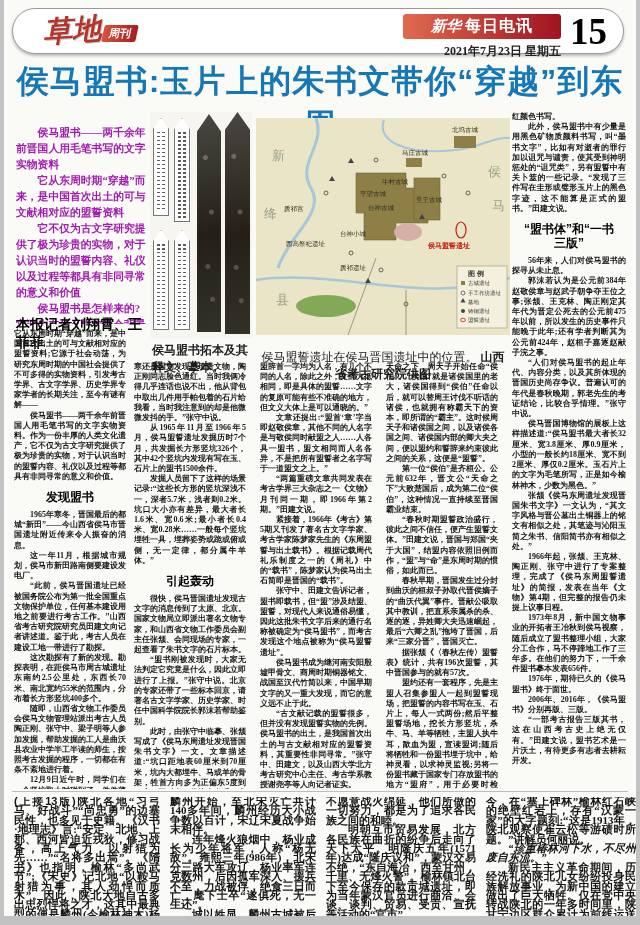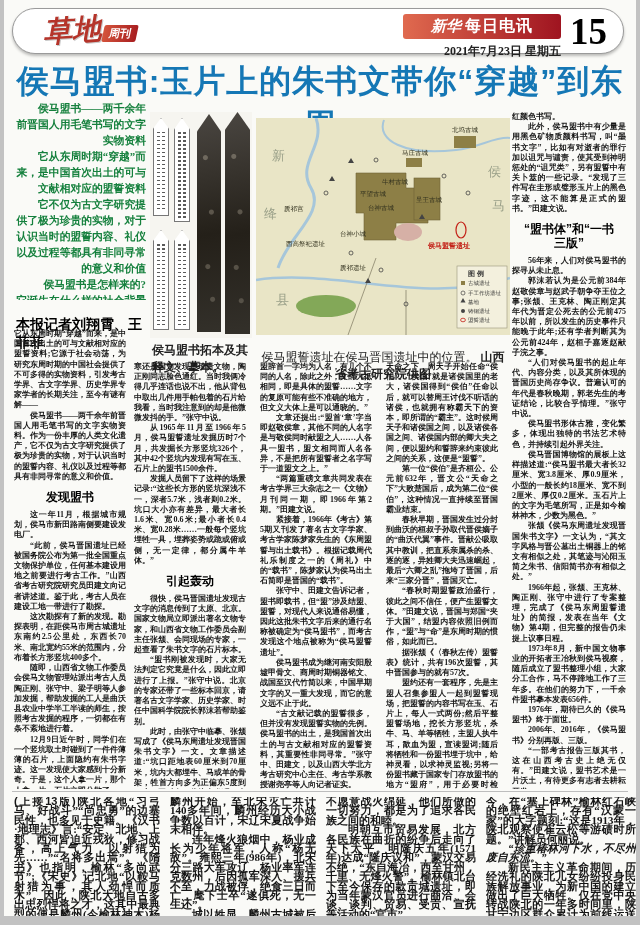--- a/index.html
+++ b/index.html
@@ -25,21 +25,21 @@
   .m-brand-sub{font-weight:bold;font-size:16px;letter-spacing:1px;font-family:"Liberation Sans",sans-serif;}
   .m-date{font-size:12px;font-weight:bold;color:#222;margin-top:4px;font-family:Liberation Serif, serif;}
   .m-page{position:absolute;right:16px;top:1px;font-family:"Liberation Serif",serif;font-weight:bold;
     font-size:37px;color:#000;}
 
   
   #headline{position:absolute;left:0;top:60px;width:632px;text-align:center;color:#1577b5;
     font-size:32px;font-weight:bold;font-family:"Liberation Sans","DejaVu Sans",sans-serif;letter-spacing:1px;}
 
   
-  #intro{position:absolute;left:12px;top:100px;width:130px;height:200px;overflow:hidden;color:#15803d;text-align:right;}
+  #intro{position:absolute;left:12px;top:124px;width:130px;height:200px;overflow:hidden;color:#a21caf;}
   #intro p{margin:0;text-indent:2em;font-size:10.8px;line-height:16px;font-weight:bold;}
   #byline{position:absolute;left:12px;top:316px;width:130px;font-size:14px;font-weight:bold;color:#000;
     font-family:Liberation Mono, monospace;}
 
   
   #tablets{position:absolute;left:146px;top:112px;width:102px;height:226px;background:#f6f5f0;}
   .tab-s{position:absolute;width:16px;background:#fff;box-shadow:inset 0 0 0 1px #777;
     clip-path:polygon(50% 0,100% 11%,100% 100%,0 100%,0 11%);}
   .tab-s .ink{position:absolute;top:14px;bottom:4px;width:3px;
     background:repeating-linear-gradient(180deg,#5a5a5a 0 1.5px,transparent 1.5px 4px);}
@@ -186,20 +186,21 @@
   </svg>
   <div class="fig-cap" id="map-cap">
     <span>侯马盟誓遗址在侯马晋国遗址中的位置。</span>
     <b>山西省考古研究院供图</b>
   </div>
 
   <div class="col" style="left:10px;top:329px;width:112px;height:460px;">
       <p class="c">它从东周时期“穿越”而来，是中国首次出土的可与文献相对应的盟誓资料;它源于社会动荡，为研究东周时期的中国社会提供了不可多得的实物资料，引发考古学界、古文字学界、历史学界专家学者的长期关注，至今有谜有解——</p>
       <p>侯马盟书——两千余年前晋国人用毛笔书写的文字实物资料。作为一份丰厚的人类文化遗产，它不仅为古文字研究提供了极为珍贵的实物，对于认识当时的盟誓内容、礼仪以及过程等都具有非同寻常的意义和价值。</p>
       <p class="h">发现盟书</p>
+      <p>1965年寒冬，晋国最后的都城“新田”——今山西省侯马市晋国遗址附近传来令人振奋的消息。</p>
       <p>这一年11月，根据城市规划，侯马市新田路南侧要建设发电厂。</p>
       <p>“此前，侯马晋国遗址已经被国务院公布为第一批全国重点文物保护单位，任何基本建设用地之前要进行考古工作。”山西省考古研究院研究员田建文向记者讲述道。鉴于此，考古人员在建设工地一带进行了勘探。</p>
       <p>这次勘探有了新的发现。勘探表明，在距侯马市周古城遗址东南约2.5公里处，东西长70米、南北宽约55米的范围内，分布着长方形竖坑400多个。</p>
       <p>随即，山西省文物工作委员会侯马文物管理站派出考古人员陶正刚、张守中、梁子明等人参加发掘，帮助发掘的工人是曲沃县农业中学半工半读的师生，按照考古发掘的程序，一切都在有条不紊地进行着。</p>
       <p>12月9日近午时，同学们在一个竖坑取土时碰到了一件件薄薄的石片，上面隐约有朱书字迹。这一发现使大家感到十分新奇。于是，这个人拿一片，那个人拿一片，石片立即分散了。</p>
     </div>
   <div class="col" style="left:130px;top:362px;width:112px;height:427px;">
       <p class="c">寒还是因为发现了珍贵文物，陶正刚同志脸色通红。当时我俩冷得几乎连话也说不出，他从背包中取出几件用手帕包着的石片给我看，当时我注意到的却是他微微发抖的手。”张守中说。</p>
       <p>从1965年11月至1966年5月，侯马盟誓遗址发掘历时7个月，共发掘长方形竖坑326个，其中42个竖坑内发现有写在玉、石片上的盟书1500余件。</p>
       <p>发掘人员留下了这样的场景记录:“这些长方形的竖坑深浅不一，深者5.7米，浅者则0.2米。坑口大小亦有差异，最大者长1.6米、宽0.6米;最小者长0.4米、宽0.28米……一般每个竖坑埋牲一具，埋葬姿势或跪或俯或侧，无一定律，都分属牛羊体。”</p>
@@ -213,33 +214,32 @@
       <p>文章还提出:“盟首‘章’字当即赵敬侯章，其他不同的人名字是与敬侯同时献盟之人……人各具一盟书，盟文相同而人名各异，不是把所有盟誓者之名字写于一道盟文之上。”</p>
       <p>“两篇重磅文章共同发表在考古学界三大杂志之一《文物》月刊同一期，即1966年第2期。”田建文说。</p>
       <p>紧接着，1966年《考古》第5期又刊发了著名古文字学家、考古学家陈梦家先生的《东周盟誓与出土载书》。根据记载周代礼乐制度之一的《周礼》中的“载书”，陈梦家认为侯马出土石简即是晋国的“载书”。</p>
       <p>张守中、田建文告诉记者，盟书即载书，但“盟”涉及结盟、盟誓，对现代人来说通俗易懂，因此这批朱书文字后来的通行名称被确定为“侯马盟书”，而考古发现这个地点被称为“侯马盟誓遗址”。</p>
       <p>侯马盟书成为继河南安阳殷墟甲骨文、商周时期铜器铭文、战国至汉代竹简以来，中国早期文字的又一重大发现，而它的意义远不止于此。</p>
       <p>“古文献记载的盟誓很多，但并没有发现盟誓实物的先例。侯马盟书的出土，是我国首次出土的与古文献相对应的盟誓资料，其重要性非同寻常。”张守中、田建文，以及山西大学北方考古研究中心主任、考古学系教授谢尧亭等人向记者证实。</p>
     </div>
   <div class="col" style="left:382px;top:362px;width:112px;height:427px;">
       <p class="c">天命之下，周天子开始任命“侯伯”。“侯伯”就是诸侯国里的老大，诸侯国得到“侯伯”任命以后，就可以替周王讨伐不听话的诸侯，也就拥有称霸天下的资本，即所谓的“霸主”。这时候周天子和诸侯国之间，以及诸侯各国之间、诸侯国内部的卿大夫之间，便以盟约和誓辞来约束彼此之间的关系，这便是“盟誓”。</p>
       <p>第一位“侯伯”是齐桓公。公元前632年，晋文公“天命之下”大败楚国后，成为第二位“侯伯”，这种情况一直持续至晋国霸业结束。</p>
+      <p>“春秋时期盟誓政治盛行，彼此之间不信任，便产生盟誓文体。”田建文说，晋国与郑国“夹于大国”，结盟内容依照旧例而作，“盟”与“命”是东周时期的惯俗，如此而已。</p>
       <p>春秋早期，晋国发生过分封到曲沃的桓叔子孙取代晋侯嫡子的“曲沃代翼”事件。晋献公吸取其中教训，把直系亲属杀的杀、逐的逐，异姓卿大夫迅速崛起，最后“六卿之乱”拖垮了晋国，后来“三家分晋”，晋国灭亡。</p>
-      <p>“春秋时期盟誓政治盛行，彼此之间不信任，便产生盟誓文体。”田建文说，晋国与郑国“夹于大国”，结盟内容依照旧例而作，“盟”与“命”是东周时期的惯俗，如此而已。</p>
       <p>据张颔《〈春秋左传〉盟誓表》统计，共有196次盟誓，其中晋国参与的就有57次。</p>
       <p>盟约还有一套程序，先是主盟人召集参盟人一起到盟誓现场，把盟誓的内容书写在玉、石片上，每人一式两份;然后平整盟誓场地，挖长方形竖坑，杀牛、马、羊等牺牲，主盟人执牛耳，歃血为盟，宣读盟词;随后将牺牲和一份盟书埋于坑中，给神灵看，以求神灵监视;另将一份盟书藏于国家专门存放盟书的地方“盟府”，用于必要时检查。“盟府”中的盟书一旦丢失，还要到埋藏地点重新挖出来，就是所谓的“寻盟”。</p>
     </div>
   <div class="col" style="left:508px;top:112px;width:114px;height:677px;">
       <p class="c">红颜色书写。</p>
       <p>此外，侯马盟书中有少量是用黑色矿物质颜料书写，叫“墨书文字”，比如有对逝者的罪行加以诅咒与谴责，使其受到神明惩处的“诅咒类”，另有盟誓中有关卜筮的一些记录。“发现了三件写在圭形或璧形玉片上的黑色字迹，这不能算是正式的盟书。”田建文说。</p>
       <p class="h">“盟书体”和“一书三版”</p>
       <p>56年来，人们对侯马盟书的探寻从未止息。</p>
       <p>郭沫若认为是公元前384年赵敬侯章与赵武子朝争夺王位之事;张颔、王克林、陶正刚定其年代为晋定公死去的公元前475年以前，所以发生的历史事件只能晚于此年;还有学者判断其为公元前424年，赵桓子嘉逐赵献子浣之事。</p>
       <p>“人们对侯马盟书的起止年代、内容分类，以及其所体现的晋国历史尚存争议。普遍认可的年代是春秋晚期，郭老先生的考证结论，比较合乎情理。”张守中说。</p>
-      <p>侯马盟书形体古雅，变化繁多，体现出独特的书法艺术特色，并持续引起外界关注。</p>
       <p>侯马晋国博物馆的展板上这样描述道:“侯马盟书最大者长32厘米、宽3.8厘米、厚0.9厘米，小型的一般长约18厘米、宽不到2厘米、厚仅0.2厘米。玉石片上的文字为毛笔所写，正是如今榆林神木，少数为黑色。”</p>
       <p>张颔《侯马东周遗址发现晋国朱书文字》一文认为，“其文字风格与晋公墓出土铜器上的铭文有相似之处，其笔迹与沁阳玉简之朱书、信阳简书亦有相似之处。”</p>
       <p>1966年起，张颔、王克林、陶正刚、张守中进行了专案整理，完成了《侯马东周盟誓遗址》的简报，发表在当年《文物》第4期，但完整的报告仍未提上议事日程。</p>
       <p>1973年8月，新中国文物事业的开拓者王冶秋到侯马视察，随后成立了盟书整理小组，大家分工合作，马不停蹄地工作了三年多。在他们的努力下，一千余件盟书摹本发表656件。</p>
       <p>1976年，期待已久的《侯马盟书》终于面世。</p>
       <p>2006年、2016年，《侯马盟书》分别再版、三版。</p>
       <p>“一部考古报告三版其书，这在山西考古史上绝无仅有。”田建文说，盟书艺术是一片沃土，有待更多有志者去耕耘开发。</p>
     </div>
 
   <div id="divider"></div>

